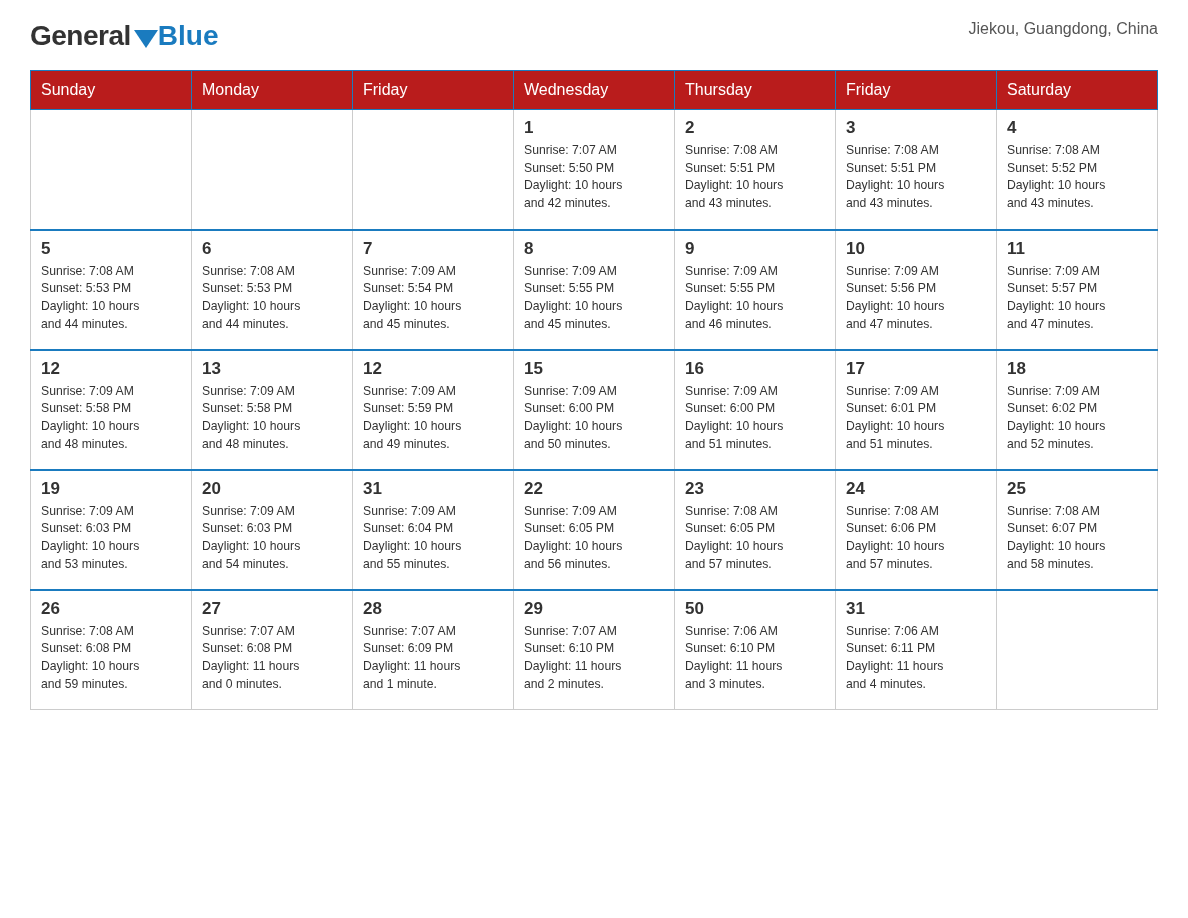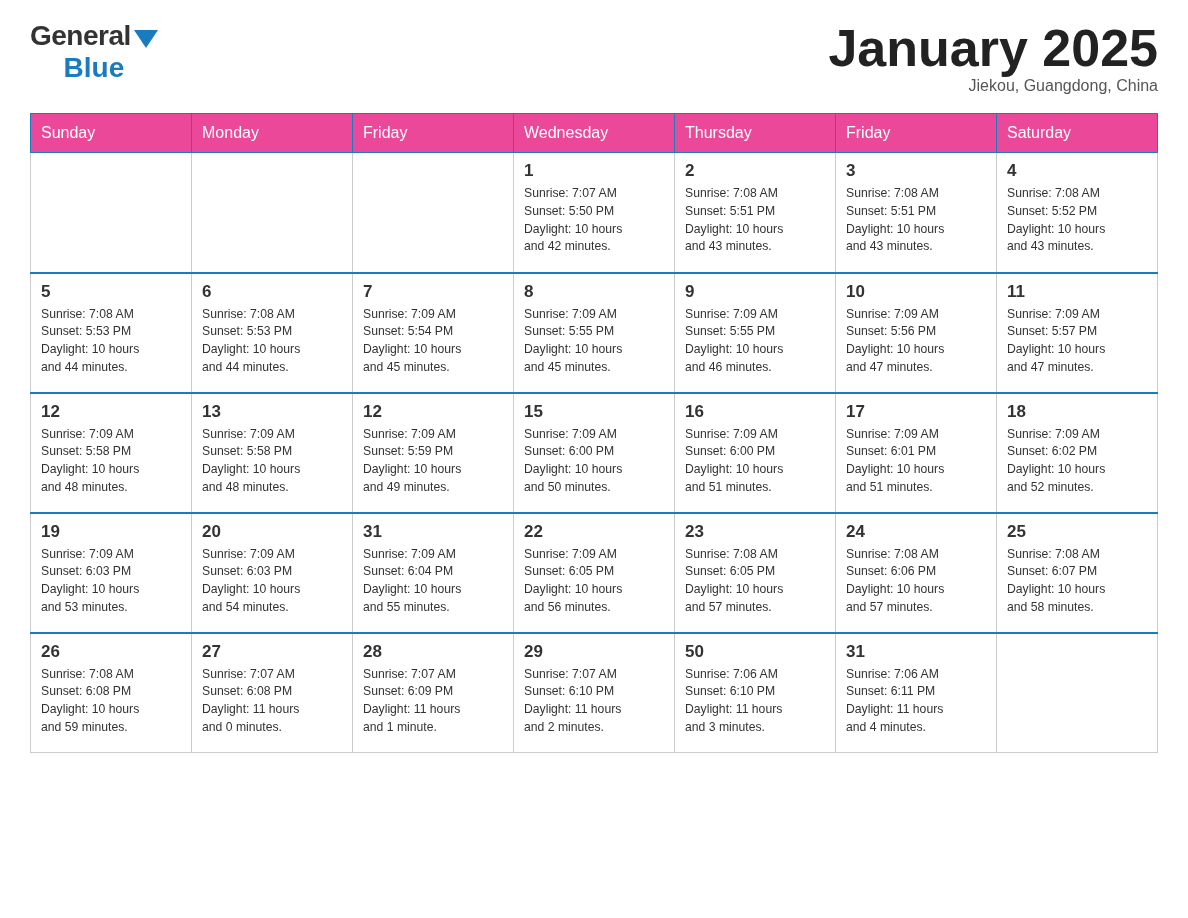--- a/index.html
+++ b/index.html
@@ -11,22 +11,21 @@
       padding: 20px 30px;
     }
     .header {
       display: flex;
       justify-content: space-between;
       align-items: flex-start;
       margin-bottom: 18px;
     }
     .logo {
       display: flex;
-      flex-direction: column;
-      align-items: center;
+      align-items: flex-end;
     }
     .logo-top {
       display: flex;
       align-items: center;
     }
     .logo-general {
       font-size: 28px;
       font-weight: bold;
       color: #333;
       letter-spacing: -0.5px;
@@ -58,21 +57,21 @@
       font-size: 16px;
       color: #555;
       margin-top: 0;
     }
     .calendar {
       width: 100%;
       border-collapse: collapse;
       border: 1px solid #ccc;
     }
     .calendar th {
-      background-color: #ec4899;
+      background-color: #b91c1c;
       color: #fff;
       font-size: 16px;
       font-weight: normal;
       padding: 10px 10px;
       text-align: left;
       border: 1px solid #1a7bbf;
     }
     .calendar td {
       width: calc(100% / 7);
       vertical-align: top;
@@ -107,21 +106,20 @@
 
 <div class="header">
   <div class="logo">
     <div class="logo-top">
       <span class="logo-general">General</span>
       <div class="logo-arrow"></div>
     </div>
     <span class="logo-blue">Blue</span>
   </div>
   <div class="title-section">
-    <div class="title-month">January 2025</div>
     <div class="title-location">Jiekou, Guangdong, China</div>
   </div>
 </div>
 
 <table class="calendar">
   <thead>
     <tr>
     <th>Sunday</th>
         <th>Monday</th>
         <th>Friday</th>

